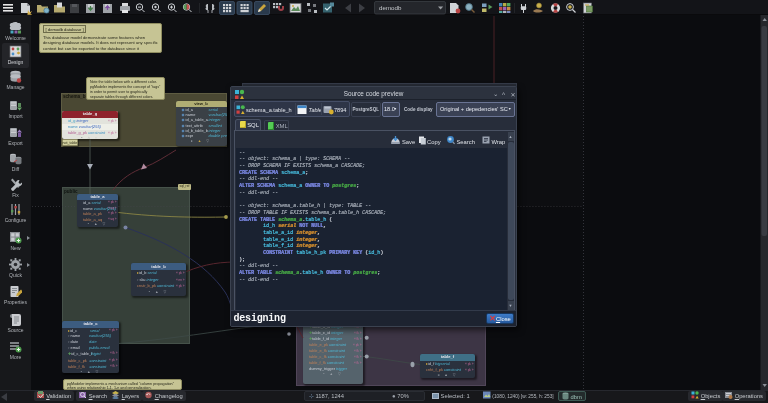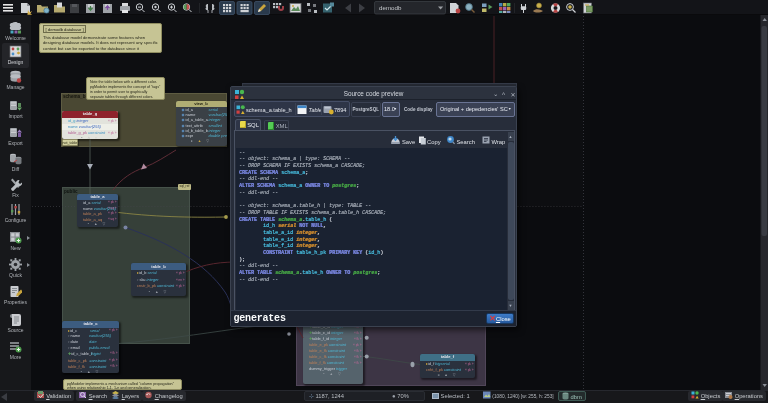--- a/index.html
+++ b/index.html
@@ -536,21 +536,21 @@
 <span class="cm">-- ddl-end --</span>
 <span class="kw">ALTER TABLE</span> <span class="sc">schema_a</span>.<span class="id2">table_h</span> <span class="kw">OWNER TO</span> <span class="sc">postgres</span>;
 <span class="cm">-- ddl-end --</span></div>
       <div class="abs" style="right:0;top:0;bottom:0;width:7px;background:#272d3a;">
         <div class="abs" style="left:0.5px;top:1px;width:6px;height:9px;background:#39414f;color:#a8b0be;font-size:4px;text-align:center;line-height:9px;">▲</div>
         <div class="abs" style="left:0.5px;top:11px;width:6px;bottom:11px;background:#3e4859;border-radius:2px;"></div>
         <div class="abs" style="left:0.5px;bottom:1px;width:6px;height:9px;background:#39414f;color:#a8b0be;font-size:4px;text-align:center;line-height:9px;">▼</div>
       </div>
     </div>
     <div id="dlg-bottom">
-      <div id="pml">generates</div>
+      <div id="pml">designing</div>
       <div id="closebtn"><span style="color:#dd3b3b;font-weight:bold;font-size:8px;">✕</span><u>C</u>lose</div>
     </div>
   </div>
   <div id="statusbar" class="abs"></div>
   <div class="abs" style="left:1px;top:393px;width:0;height:0;border-top:4.5px solid transparent;border-bottom:4.5px solid transparent;border-right:6px solid #3a3c42;"></div>
   <div class="stbtn" style="left:33.5px;top:391px;"><svg width="8" height="8" style="vertical-align:-1px;">
         <rect x="0" y="1" width="7" height="6" fill="#b05050"></rect>
         <rect x="1" y="0" width="5" height="3" fill="#6a9a6a"></rect>
         <path d="M1.5 4.5l2 2 3-3.5" stroke="#d8e8d8" stroke-width="1" fill="none"></path>
       </svg> <u>V</u>alidation</div>

